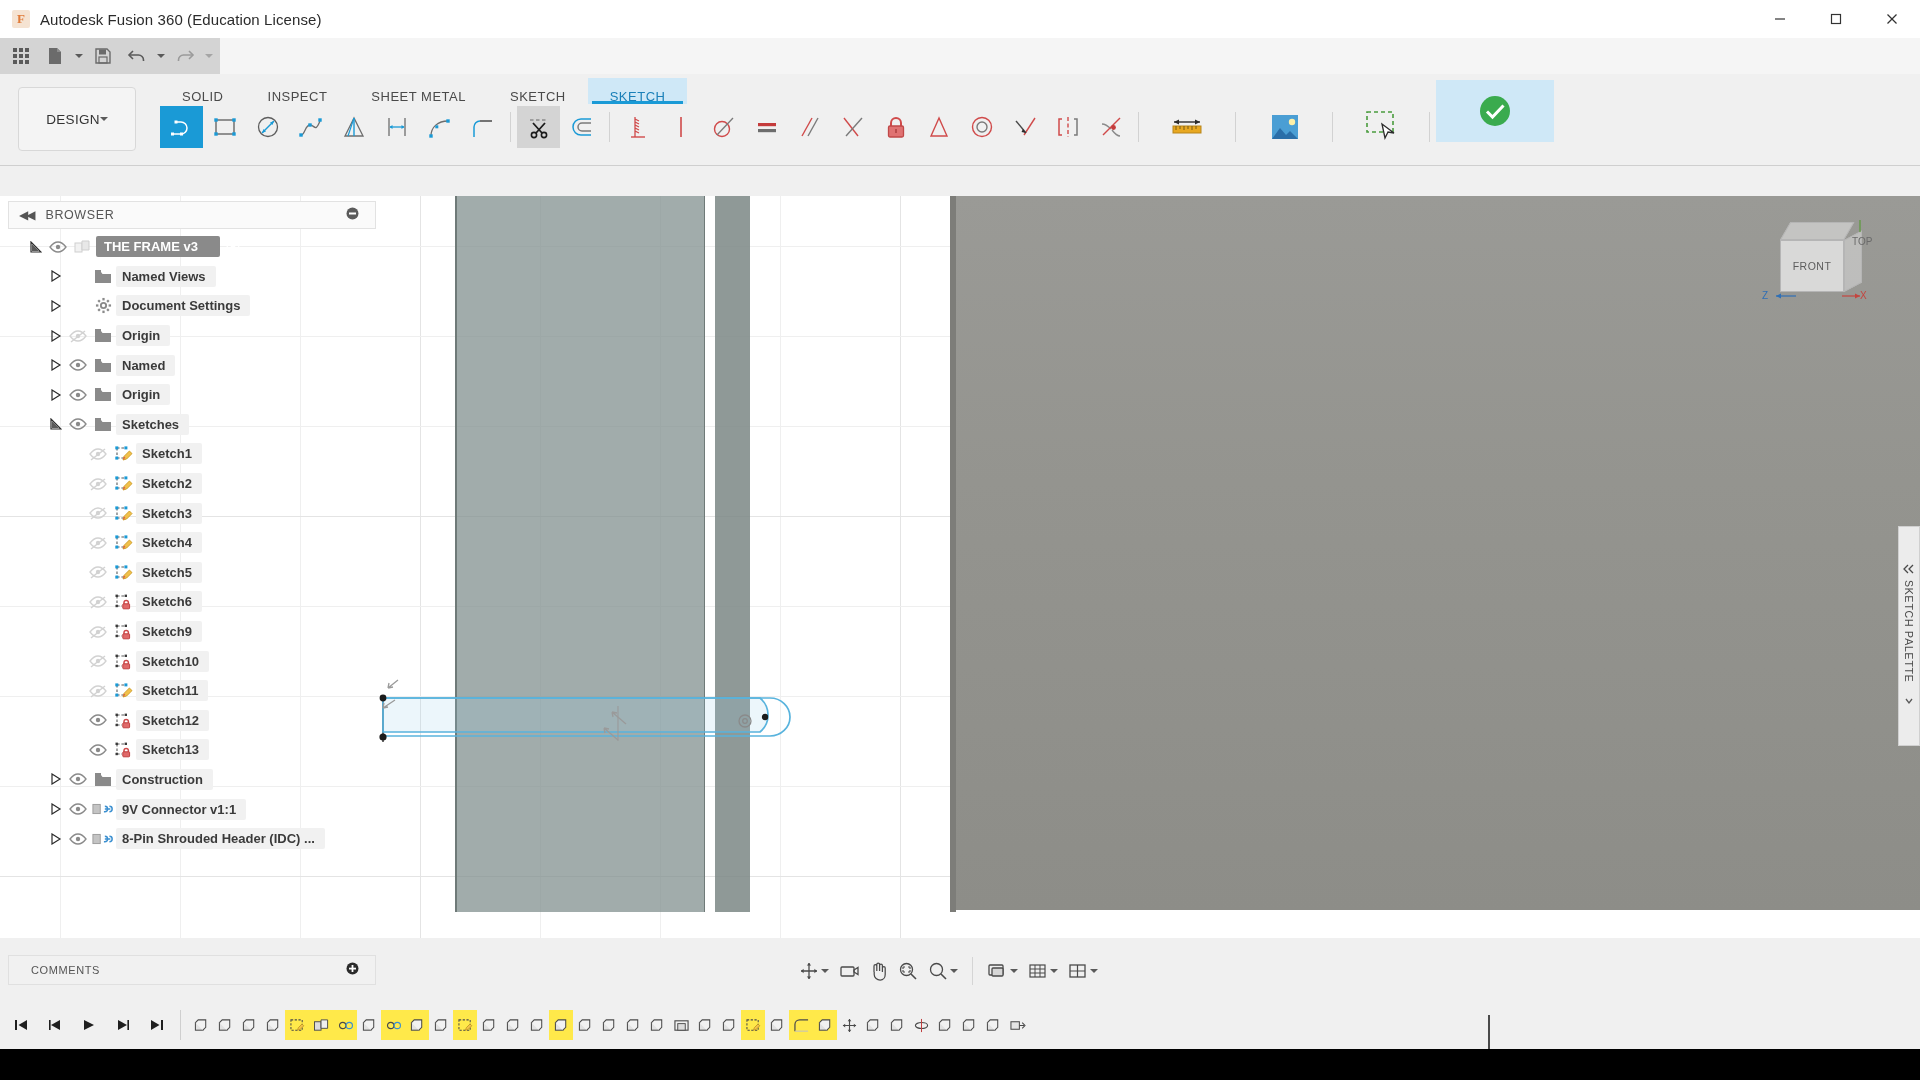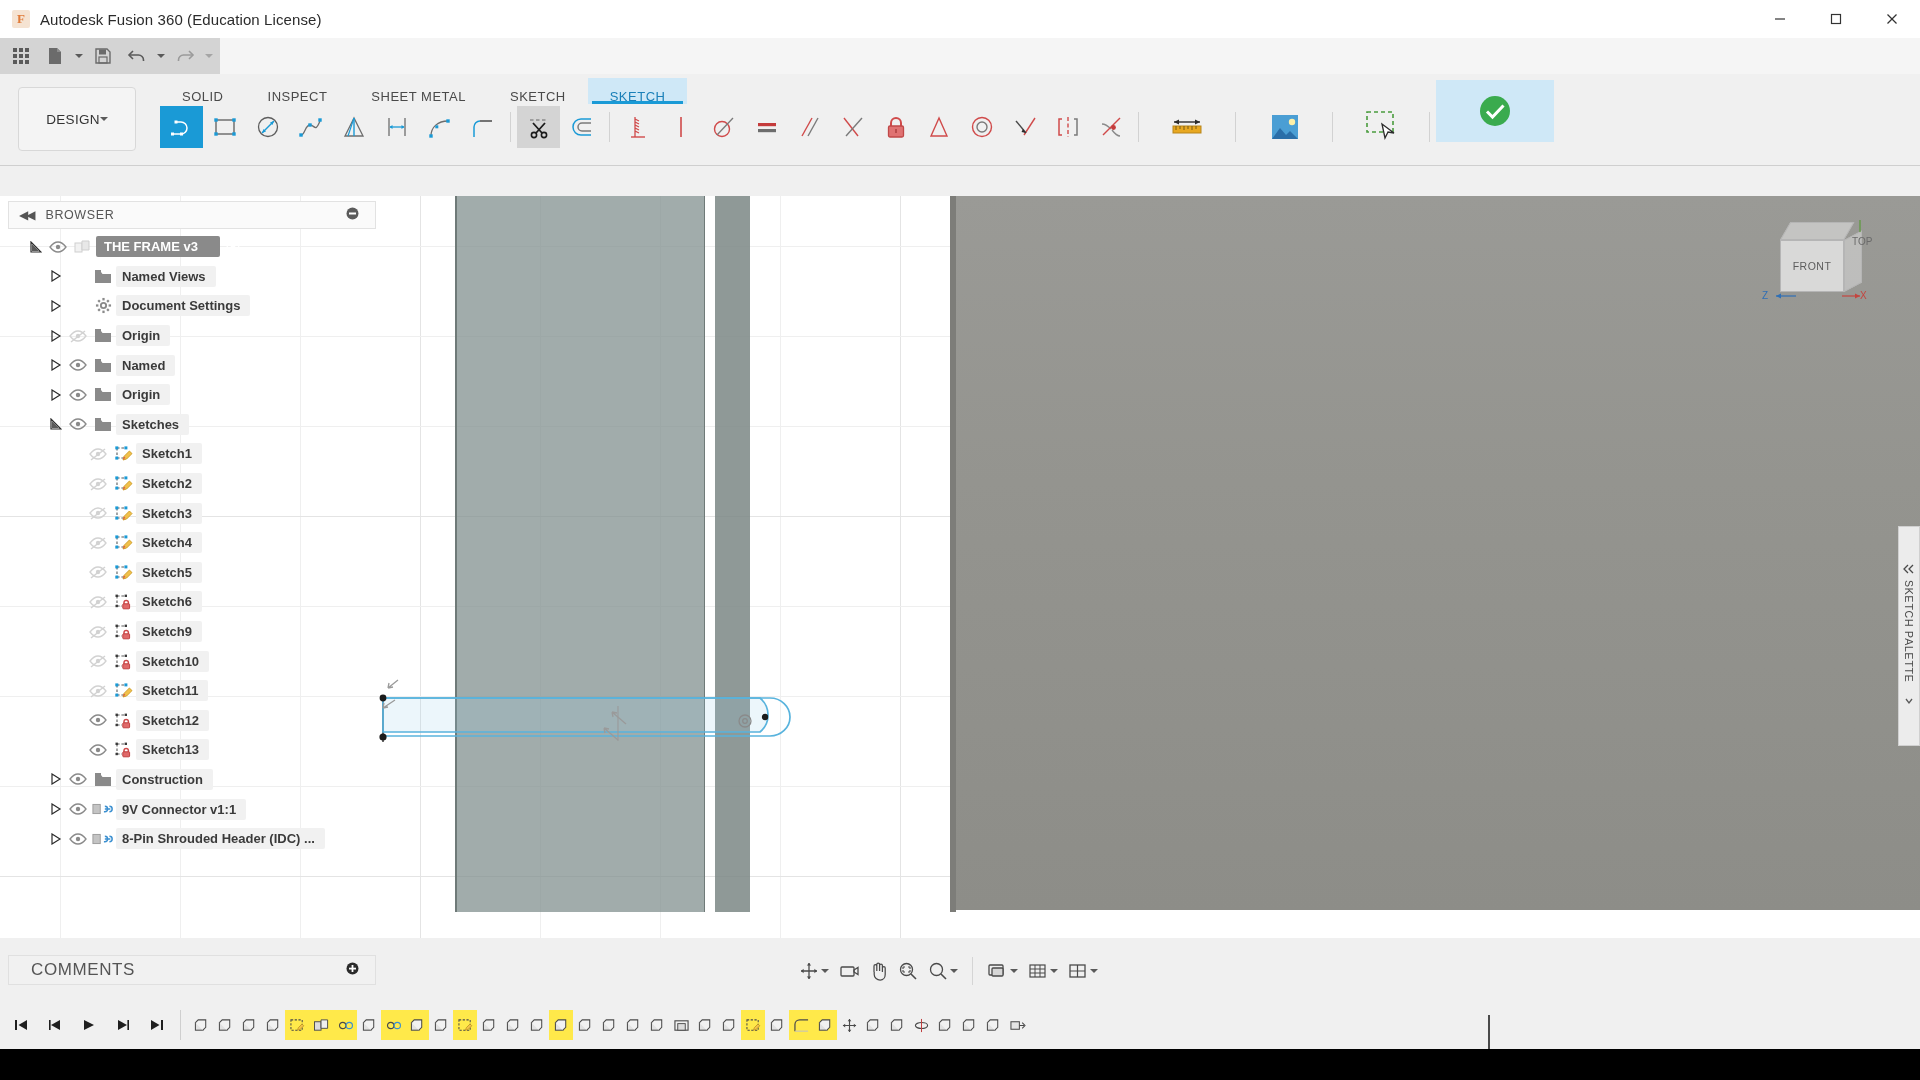--- a/index.html
+++ b/index.html
@@ -166,21 +166,21 @@
   .sk-palette .vtext {
     writing-mode: vertical-rl; font-size: 10.5px; color:#4a4a4a; letter-spacing:.8px;
   }
 
   
   .comments {
     position:absolute; left:8px; top:955px; width:368px; height:30px;
     background:#f1f1f1; border:1px solid #e0e0e0;
     display:flex; align-items:center; padding-left:22px;
   }
-  .comments .ctxt { font-size:17px; color:#555; letter-spacing:.6px; }
+  .comments .ctxt { font-size:11px; color:#555; letter-spacing:.6px; }
   .comments .cdot { margin-left:auto; margin-right:16px; }
 
   
   .navbar {
     position:absolute; left:795px; top:955px; height:32px;
     display:flex; align-items:center; gap:2px;
   }
   .nav-btn { height:30px; padding:0 4px; display:flex; align-items:center; justify-content:center; gap:2px; color:#4a4a4a; }
 
   

